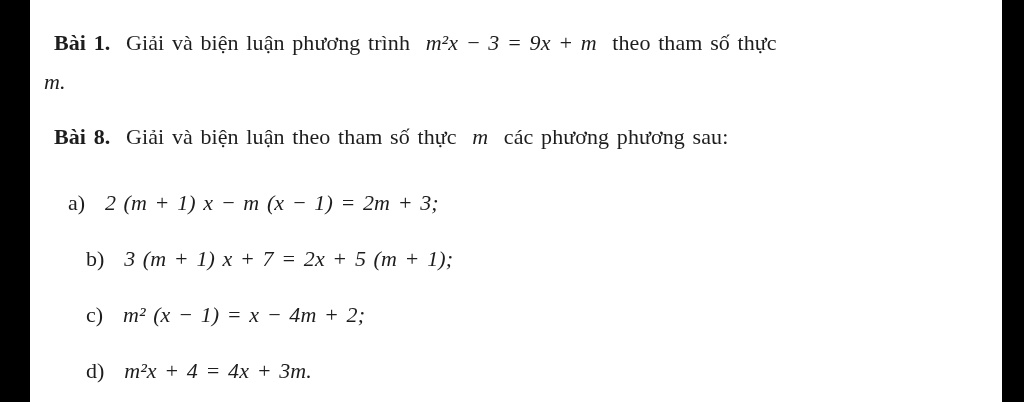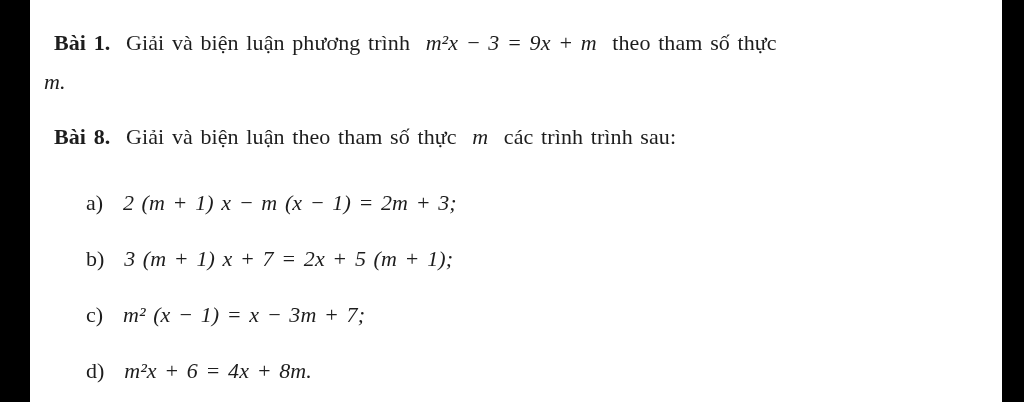--- a/index.html
+++ b/index.html
@@ -35,21 +35,21 @@
   .bold   { font-weight: bold; }
   .math   { font-style: italic; }
   .seg    { display: inline; }
   .sp     { margin-left: 8px; }   
   .item-label { display: inline-block; margin-right: 12px; }
 
   
   #ex1-line1 { top: 25px;  left: 54px; }
   #ex1-line2 { top: 64px;  left: 44px; }
   #ex2-line  { top: 119px; left: 54px; }
-  #item-a    { top: 185px; left: 86px; }
+  #item-a    { top: 185px; left: 68px; }
   #item-b    { top: 241px; left: 86px; }
   #item-c    { top: 297px; left: 86px; }
   #item-d    { top: 353px; left: 86px; }
 </style>
 </head>
 <body>
 
 <div class="edge-bar left"></div>
 <div class="edge-bar right"></div>
 
@@ -61,34 +61,34 @@
 </div>
 
 <div class="line" id="ex1-line2">
   <span class="seg math">m.</span>
 </div>
 
 <div class="line" id="ex2-line">
   <span class="seg bold">Bài 8.</span>
   <span class="seg sp">Giải và biện luận theo tham số thực</span>
   <span class="seg sp math">m</span>
-  <span class="seg sp">các trình trình sau:</span>
+  <span class="seg sp">các phương phương sau:</span>
 </div>
 
 <div class="line" id="item-a">
   <span class="item-label">a)</span>
   <span class="math">2 (m + 1) x − m (x − 1) = 2m + 3;</span>
 </div>
 
 <div class="line" id="item-b">
   <span class="item-label">b)</span>
   <span class="math">3 (m + 1) x + 7 = 2x + 5 (m + 1);</span>
 </div>
 
 <div class="line" id="item-c">
   <span class="item-label">c)</span>
-  <span class="math">m² (x − 1) = x − 3m + 7;</span>
+  <span class="math">m² (x − 1) = x − 4m + 2;</span>
 </div>
 
 <div class="line" id="item-d">
   <span class="item-label">d)</span>
-  <span class="math">m²x + 6 = 4x + 8m.</span>
+  <span class="math">m²x + 4 = 4x + 3m.</span>
 </div>
 
 </body></html>

